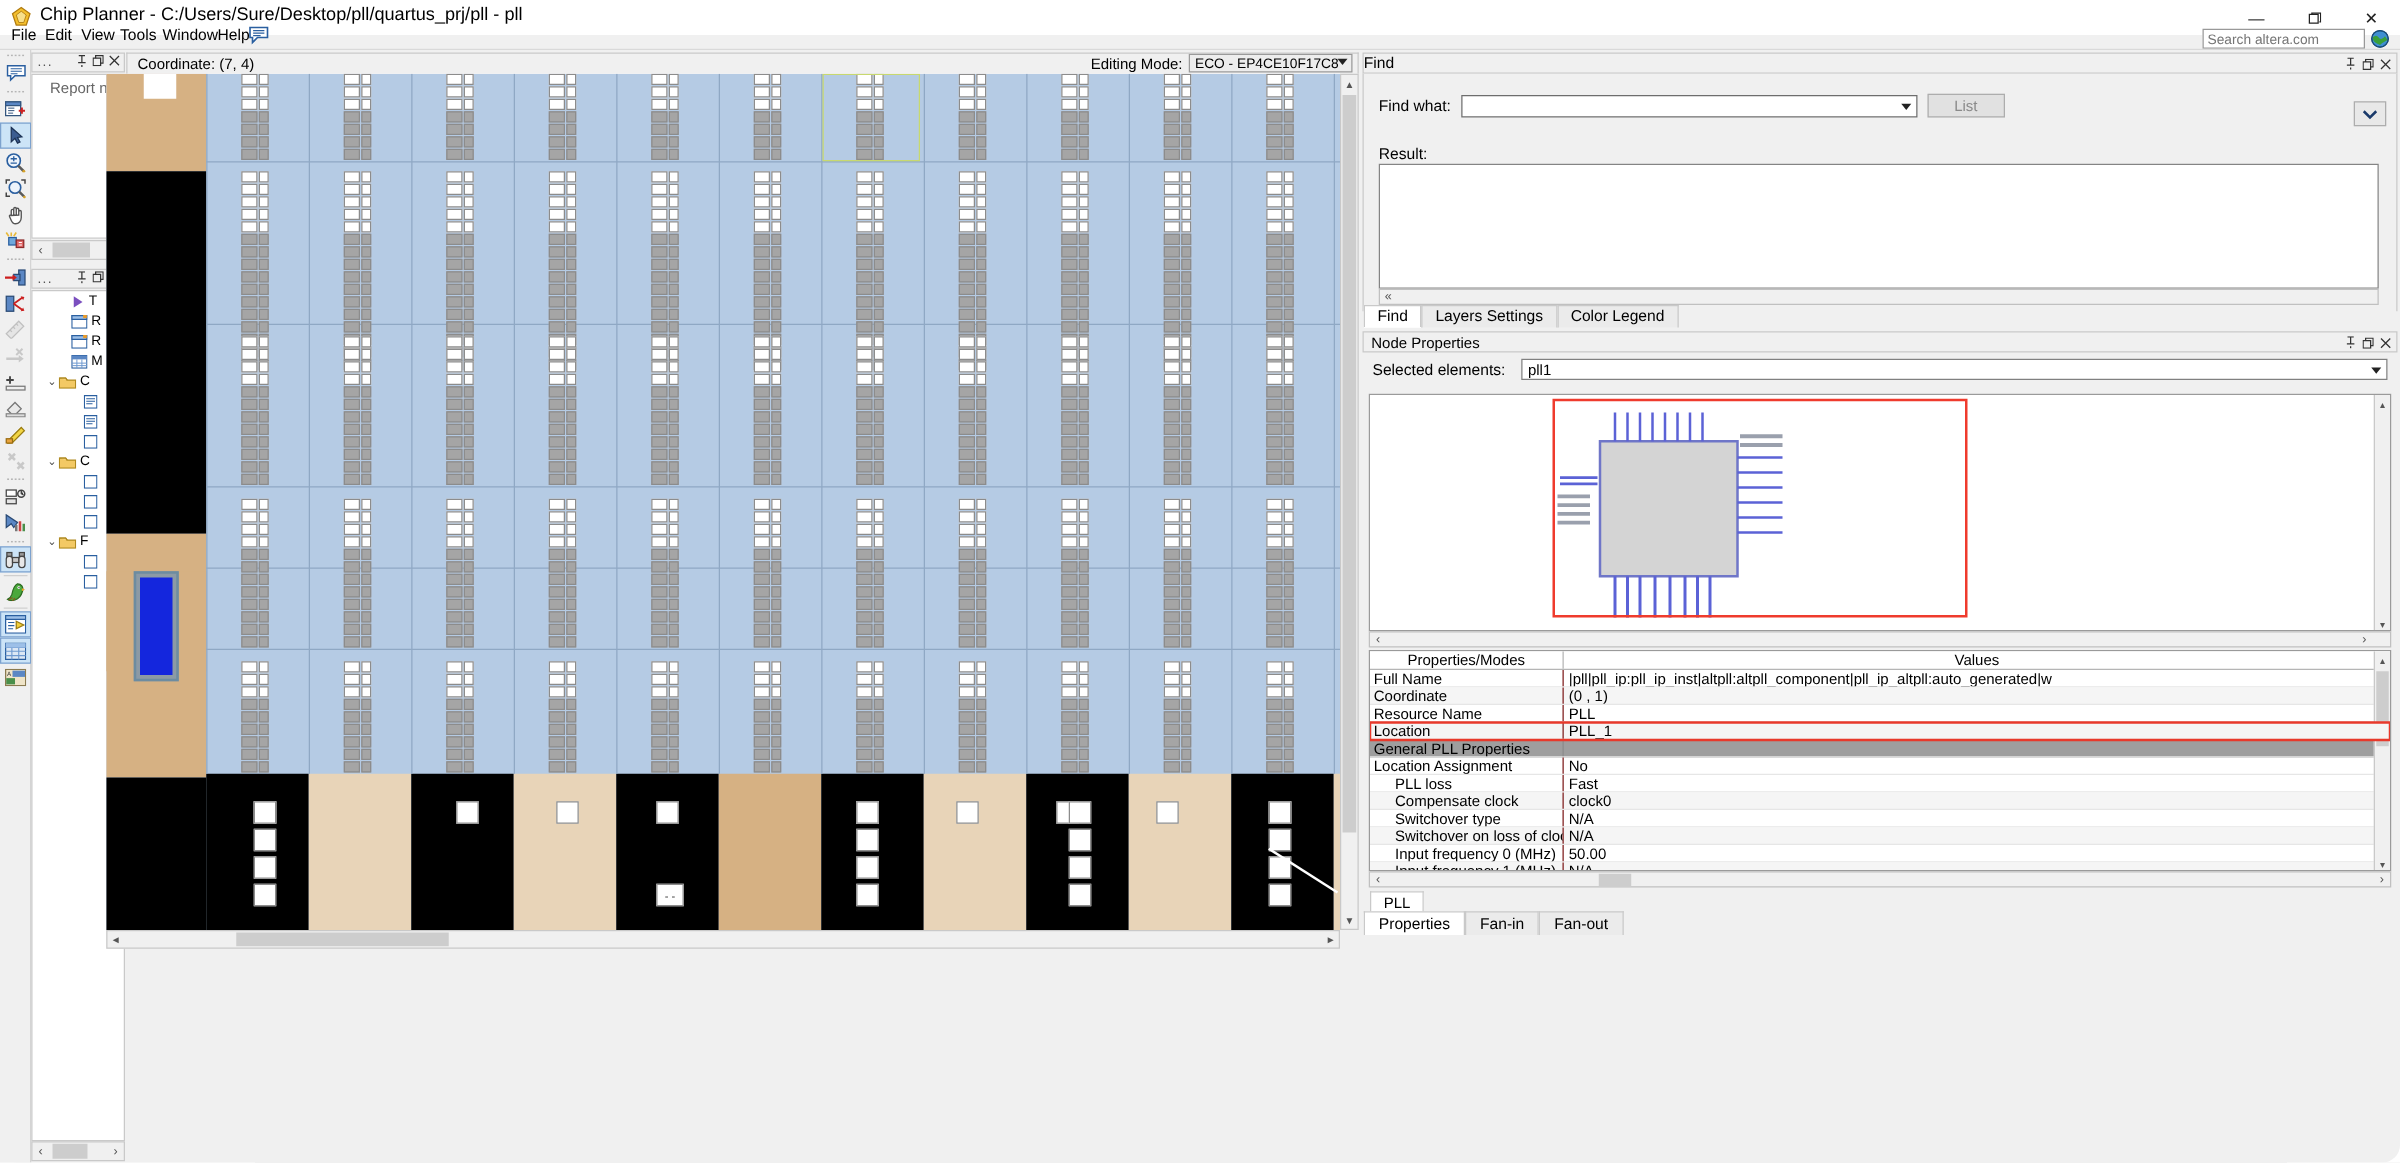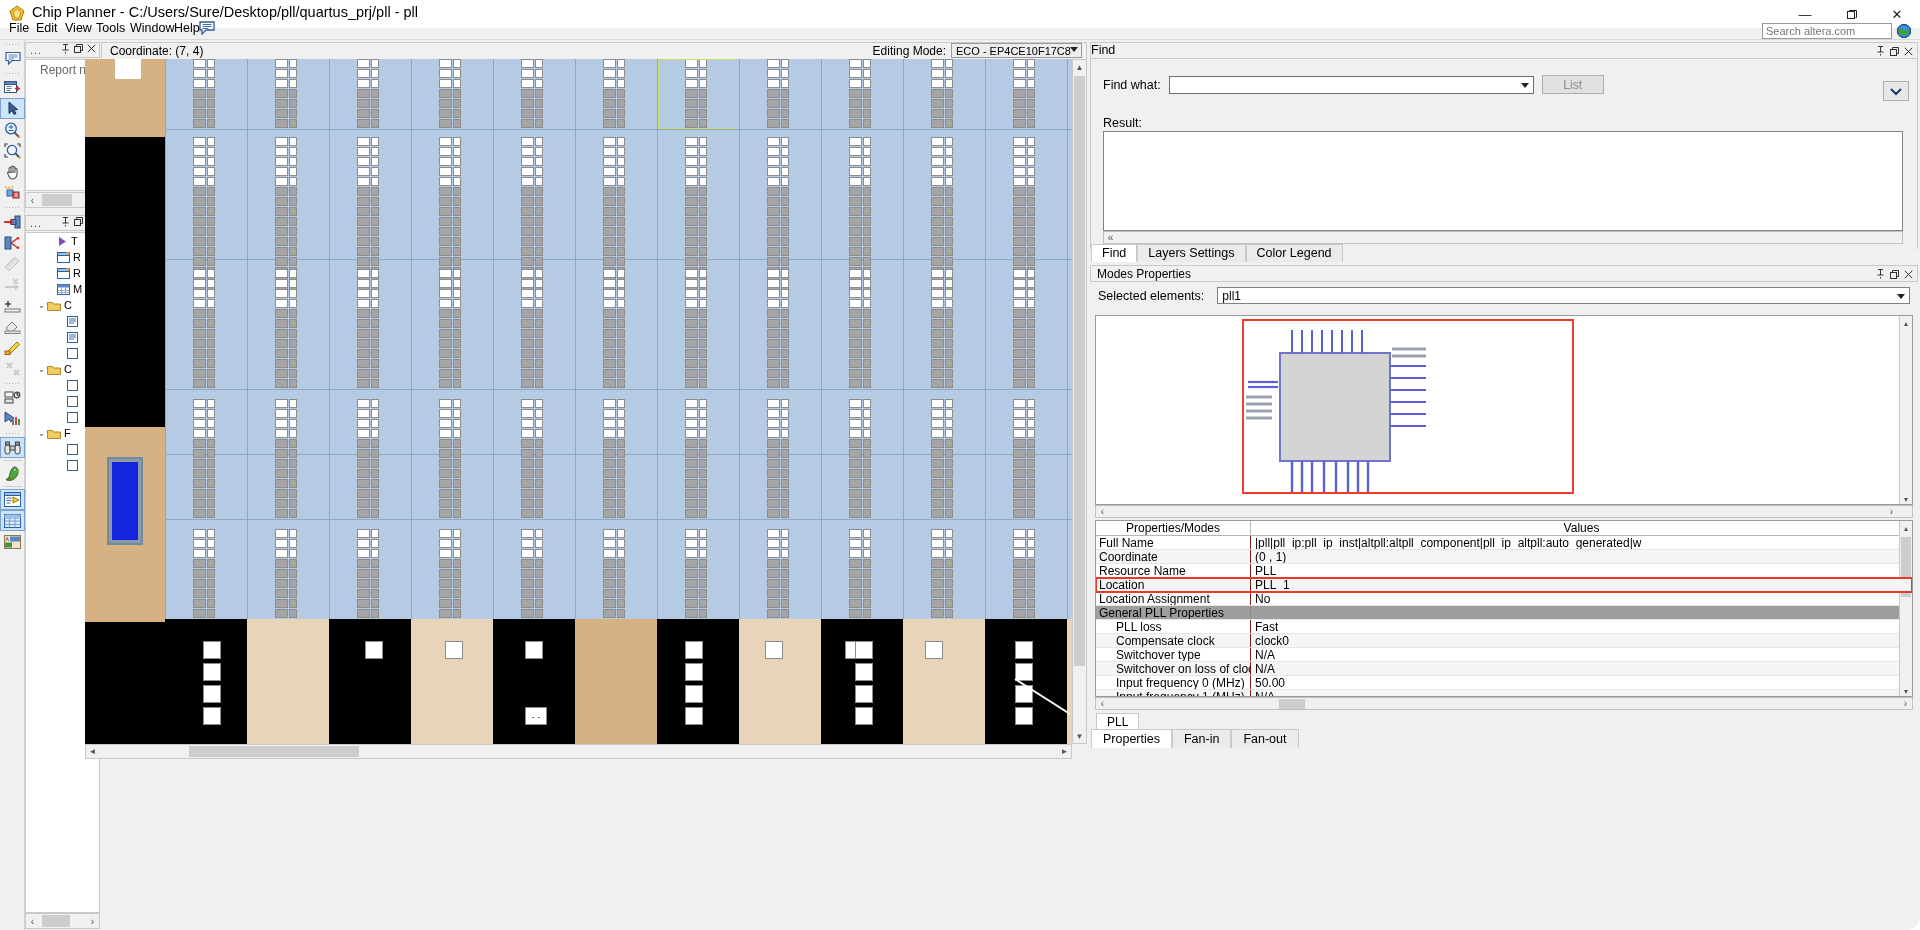--- a/index.html
+++ b/index.html
@@ -3303,21 +3303,21 @@
     </div>
     <div class="tabs" id="find-tabs">
         <div class="tab active">Find</div>
         <div class="tab">Layers Settings</div>
         <div class="tab">Color Legend</div>
       </div>
   </div>
 
   <div class="np-panel">
     <div class="np-hdr">
-      <span class="title" style="position:absolute;left:6px;top:1px;font-size:12px;">Modes Properties</span>
+      <span class="title" style="position:absolute;left:6px;top:1px;font-size:12px;">Node Properties</span>
       <span style="position:absolute;right:4px;top:2px;display:flex;gap:5px;">
         <span>
           <svg width="9" height="10" viewBox="0 0 9 10">
               <path d="M2 0.5h5M4.5 1v5M1.5 6h6M4.5 8v1.5" stroke="#333" fill="none"></path>
             </svg>
         </span>
         <span>
           <svg width="9" height="9" viewBox="0 0 9 9">
               <rect x="0.5" y="2.5" width="6" height="6" fill="none" stroke="#333"></rect>
               <path d="M2.5 2.5V0.5h6v6h-2" fill="none" stroke="#333"></path>
@@ -3416,27 +3416,27 @@
             <div class="c2">(0 , 1)</div>
           </div>
           <div class="pt-row">
             <div class="c1">Resource Name</div>
             <div class="c2">PLL</div>
           </div>
           <div class="pt-row alt hl">
             <div class="c1">Location</div>
             <div class="c2">PLL_1</div>
           </div>
+          <div class="pt-row group">
+            <div class="c1">General PLL Properties</div>
+            <div class="c2"></div>
+          </div>
           <div class="pt-row">
             <div class="c1">Location Assignment</div>
             <div class="c2">No</div>
-          </div>
-          <div class="pt-row group">
-            <div class="c1">General PLL Properties</div>
-            <div class="c2"></div>
           </div>
           <div class="pt-row indent">
             <div class="c1">PLL loss</div>
             <div class="c2">Fast</div>
           </div>
           <div class="pt-row alt indent">
             <div class="c1">Compensate clock</div>
             <div class="c2">clock0</div>
           </div>
           <div class="pt-row indent">

